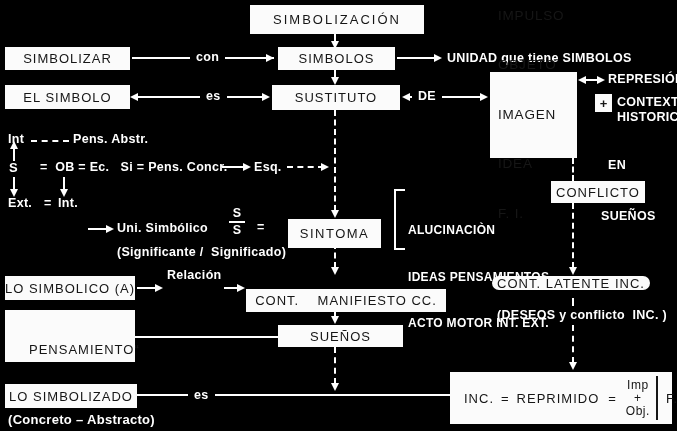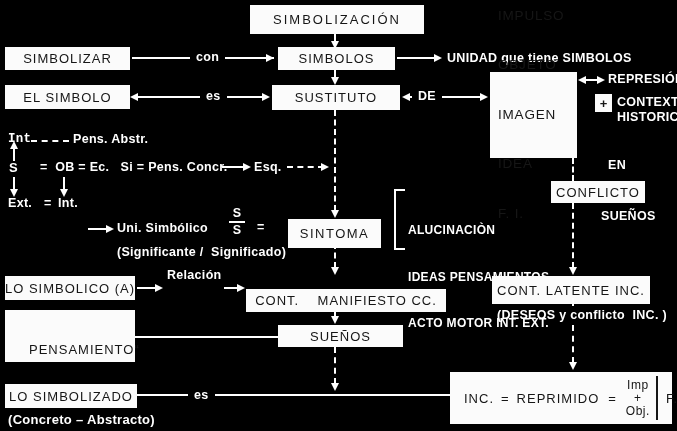--- a/index.html
+++ b/index.html
@@ -76,21 +76,21 @@
   <div class="ah ah-d" style="left:331px;top:77px;"></div>
   <div class="vd" style="left:334px;top:110px;height:101px;"></div>
   <div class="ah ah-d" style="left:331px;top:210px;"></div>
   <div class="vd" style="left:334px;top:243px;height:25px;"></div>
   <div class="ah ah-d" style="left:331px;top:267px;"></div>
   <div class="vd" style="left:334px;top:300px;height:17px;"></div>
   <div class="ah ah-d" style="left:331px;top:316px;"></div>
   <div class="vd" style="left:334px;top:347px;height:37px;"></div>
   <div class="ah ah-d" style="left:331px;top:383px;"></div>
 
-  <span class="wlab" style="left:8px;top:132px;font-family:Liberation Mono, monospace;">Int</span>
+  <span class="wlab" style="left:8px;top:132px;">Int</span>
   <div class="hd" style="left:31px;top:140px;width:38px;"></div>
   <span class="wlab" style="left:73px;top:132px;">Pens. Abstr.</span>
   <div class="vl" style="left:13px;top:147px;height:14px;"></div>
   <div class="ah ah-u" style="left:10px;top:141px;"></div>
   <span class="wlab" style="left:9px;top:160px;font-size:13px;">S</span>
   <span class="wlab" style="left:40px;top:160px;">=  OB = Ec.   Si = Pens. Concr.</span>
   <div class="hl" style="left:222px;top:166px;width:27px;"></div>
   <div class="ah ah-r" style="left:243px;top:163px;"></div>
   <span class="wlab" style="left:254px;top:160px;">Esq.</span>
   <div class="hd" style="left:287px;top:166px;width:37px;"></div>
@@ -128,21 +128,21 @@
   <div class="vd" style="left:572px;top:203px;height:65px;"></div>
   <div class="ah ah-d" style="left:569px;top:267px;"></div>
 
   <div class="box" style="left:5px;top:276px;width:130px;height:24px;">LO SIMBOLICO (A)</div>
   <div class="hl" style="left:137px;top:287px;width:23px;"></div>
   <div class="ah ah-r" style="left:155px;top:284px;"></div>
   <span class="wlab" style="left:167px;top:268px;">Relación</span>
   <div class="hl" style="left:224px;top:287px;width:17px;"></div>
   <div class="ah ah-r" style="left:237px;top:284px;"></div>
   <div class="box" style="left:246px;top:289px;width:200px;height:23px;">CONT.    MANIFIESTO CC.</div>
-  <div class="box" style="left:492px;top:276px;width:158px;height:28px;">CONT. LATENTE INC.</div>
+  <div class="box" style="left:492px;top:276px;width:158px;height:14px;border-radius:9px;">CONT. LATENTE INC.</div>
   <div class="vd" style="left:572px;top:298px;height:8px;"></div>
   <span class="wlab" style="left:497px;top:308px;">(DESEOS y conflicto  INC. )</span>
   <div class="vd" style="left:572px;top:325px;height:38px;"></div>
   <div class="ah ah-d" style="left:569px;top:362px;"></div>
 
   <div class="box" style="left:5px;top:310px;width:130px;height:52px;display:block;padding:2px 24px;box-sizing:border-box;">
     <div style="display:flex;justify-content:space-between;font-size:13px;line-height:16px;">
       <span>PENSAMIENTO</span>
       <span>“</span>
     </div>

